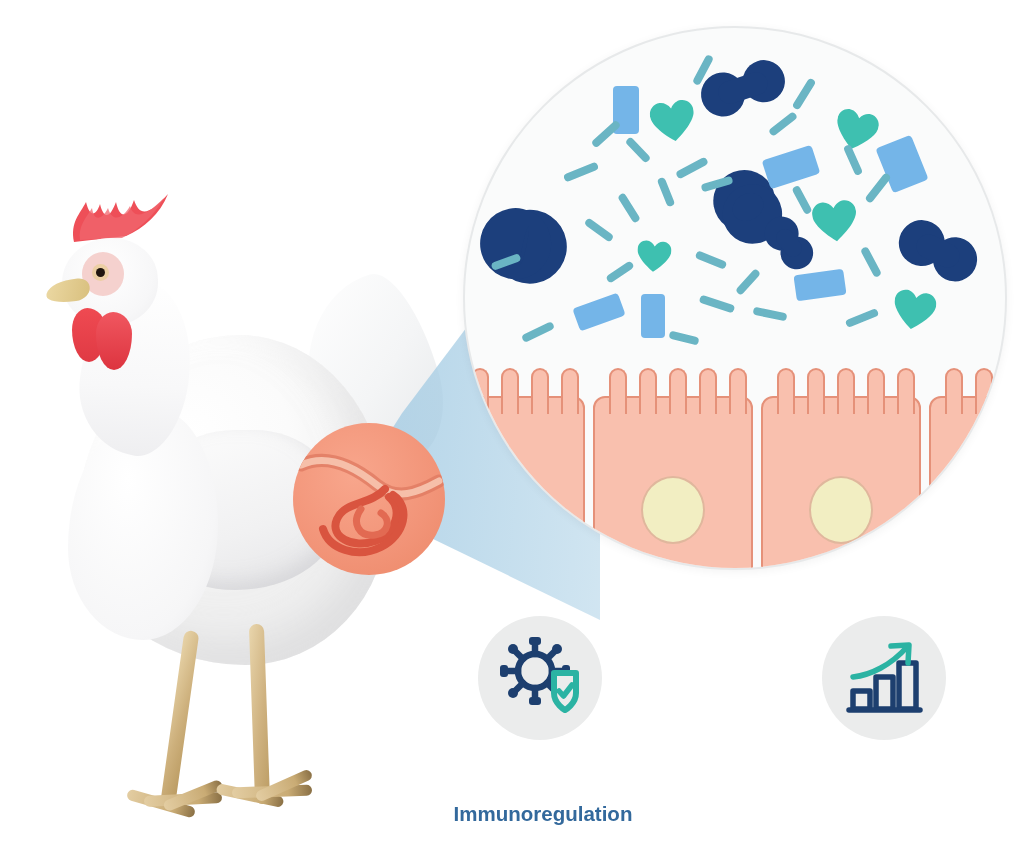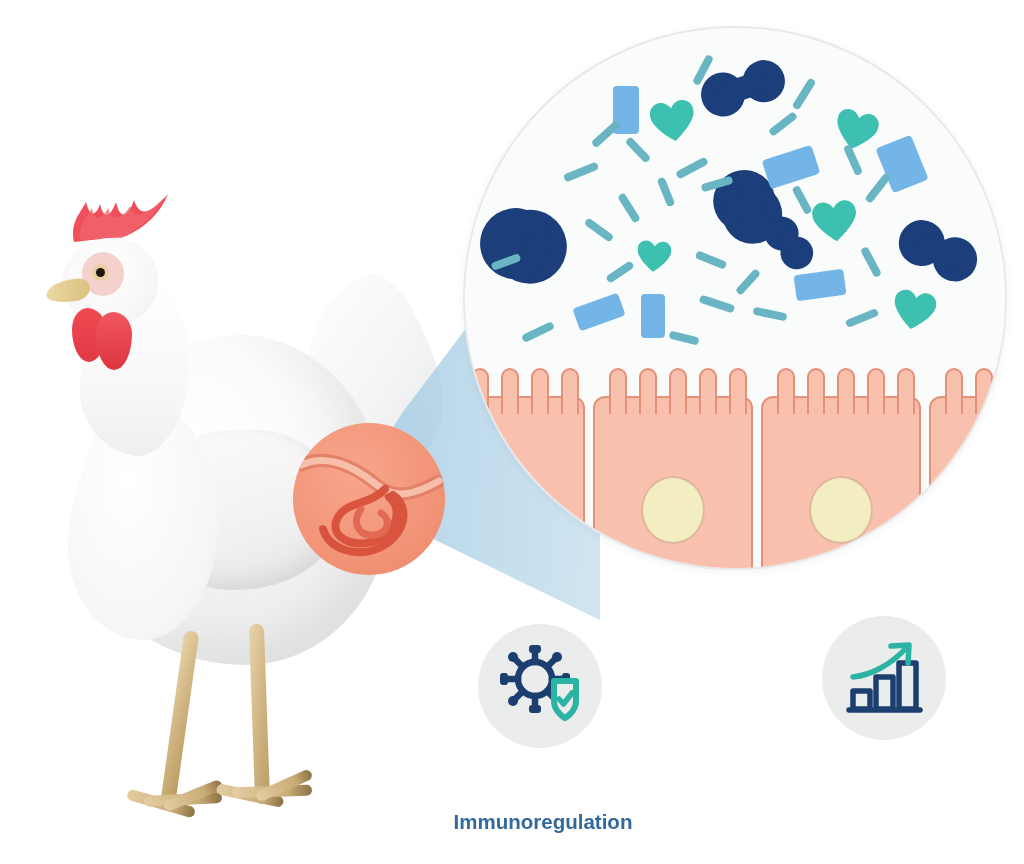--- a/index.html
+++ b/index.html
@@ -238,21 +238,21 @@
   }
   .benefit-label {
     position: absolute;
     text-align: center;
     font-size: 20.5px;
     font-weight: 700;
     color: #33699c;
     line-height: 1.18;
     white-space: pre-line;
   }
-  #benefit-0 { left: 38px; top: 16px; }
+  #benefit-0 { left: 38px; top: 8px; }
   #benefit-0 .benefit-label { left: -40px; top: 186px; width: 210px; }
   #benefit-1 { left: 218px; top: 8px; }
   #benefit-1 .benefit-label { left: -5px; top: 168px; width: 136px; }
   #benefit-2 { left: 382px; top: 8px; }
   #benefit-2 .benefit-label { left: -10px; top: 168px; width: 180px; }
 </style>
 </head>
 <body>
 
 <div id="stage">

